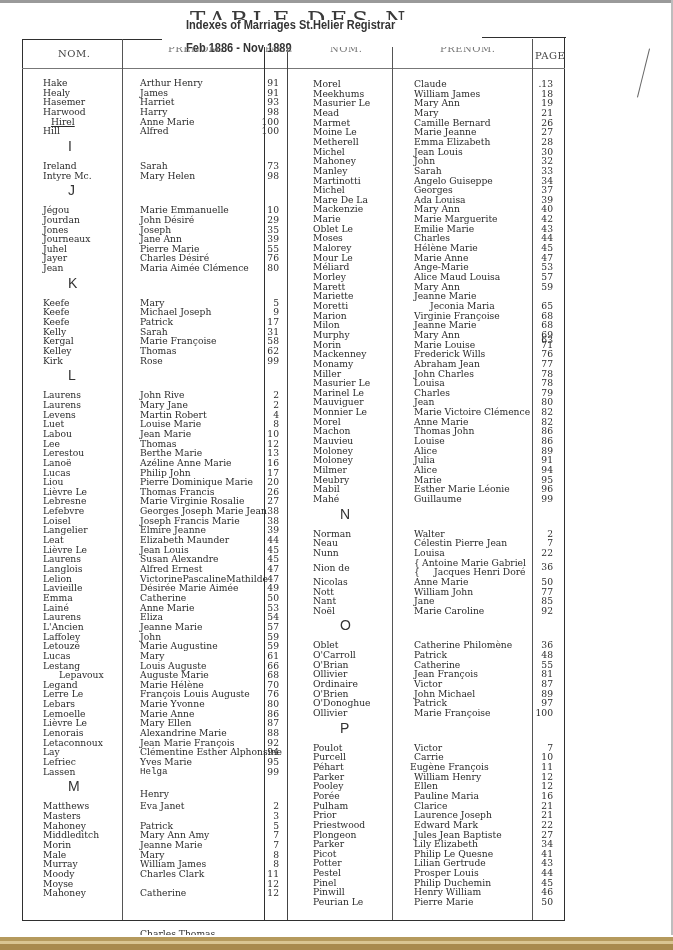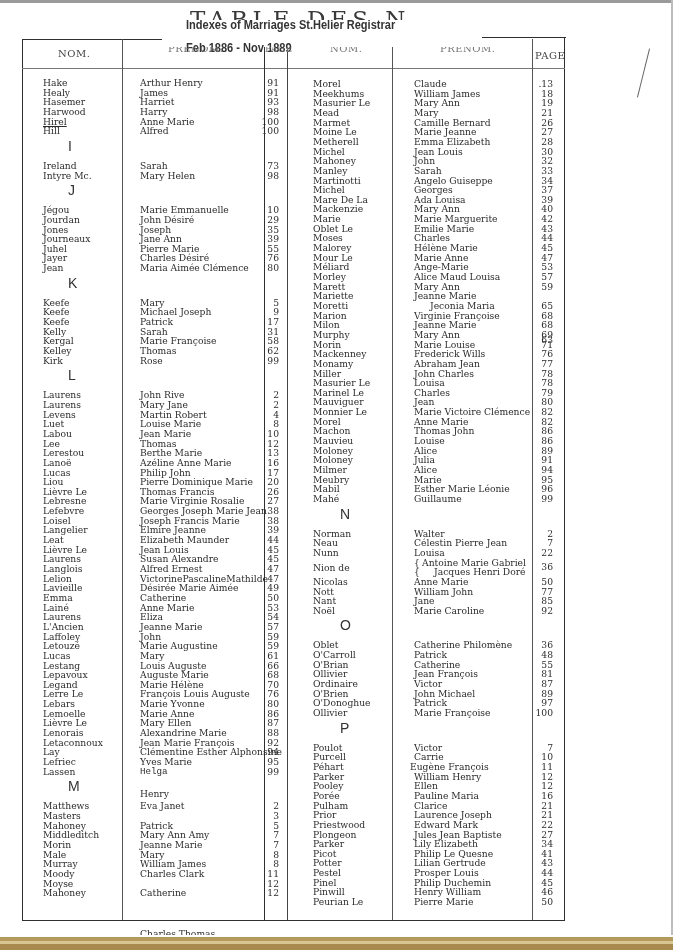--- a/index.html
+++ b/index.html
@@ -92,21 +92,21 @@
     <div class="row pg" style="left: 253px; top: 87.65px;">91</div>
     <div></div>
     <div class="row " style="left: 43px; top: 97.3px;">Hasemer</div>
     <div class="row " style="left: 140px; top: 97.3px;">Harriet</div>
     <div class="row pg" style="left: 253px; top: 97.3px;">93</div>
     <div></div>
     <div class="row " style="left: 43px; top: 106.95px;">Harwood</div>
     <div class="row " style="left: 140px; top: 106.95px;">Harry</div>
     <div class="row pg" style="left: 253px; top: 106.95px;">98</div>
     <div></div>
-    <div class="row " style="left: 43px; top: 116.6px; text-decoration: underline;">Hirel</div>
+    <div class="row " style="left: 51px; top: 116.6px; text-decoration: underline;">Hirel</div>
     <div class="row " style="left: 140px; top: 116.6px;">Anne Marie</div>
     <div class="row pg" style="left: 253px; top: 116.6px;">100</div>
     <div></div>
     <div class="row " style="left: 43px; top: 126.25px;">Hill</div>
     <div class="row " style="left: 140px; top: 126.25px;">Alfred</div>
     <div class="row pg" style="left: 253px; top: 126.25px;">100</div>
     <div class="letter" style="left: 68px; top: 137.9px;">I</div>
     <div></div>
     <div class="row " style="left: 43px; top: 160.9px;">Ireland</div>
     <div class="row " style="left: 140px; top: 160.9px;">Sarah</div>
@@ -284,21 +284,21 @@
     <div class="row pg" style="left: 253px; top: 641.2px;">59</div>
     <div></div>
     <div class="row " style="left: 43px; top: 650.85px;">Lucas</div>
     <div class="row " style="left: 140px; top: 650.85px;">Mary</div>
     <div class="row pg" style="left: 253px; top: 650.85px;">61</div>
     <div></div>
     <div class="row " style="left: 43px; top: 660.5px;">Lestang</div>
     <div class="row " style="left: 140px; top: 660.5px;">Louis Auguste</div>
     <div class="row pg" style="left: 253px; top: 660.5px;">66</div>
     <div></div>
-    <div class="row " style="left: 43px; top: 670.15px; text-align: center;">Lepavoux</div>
+    <div class="row " style="left: 59px; top: 670.15px; text-align: center;">Lepavoux</div>
     <div class="row " style="left: 140px; top: 670.15px;">Auguste Marie</div>
     <div class="row pg" style="left: 253px; top: 670.15px;">68</div>
     <div></div>
     <div class="row " style="left: 43px; top: 679.8px;">Legand</div>
     <div class="row " style="left: 140px; top: 679.8px;">Marie Hélène</div>
     <div class="row pg" style="left: 253px; top: 679.8px;">70</div>
     <div></div>
     <div class="row " style="left: 43px; top: 689.45px;">Lerre Le</div>
     <div class="row " style="left: 140px; top: 689.45px;">François Louis Auguste</div>
     <div class="row pg" style="left: 253px; top: 689.45px;">76</div>

